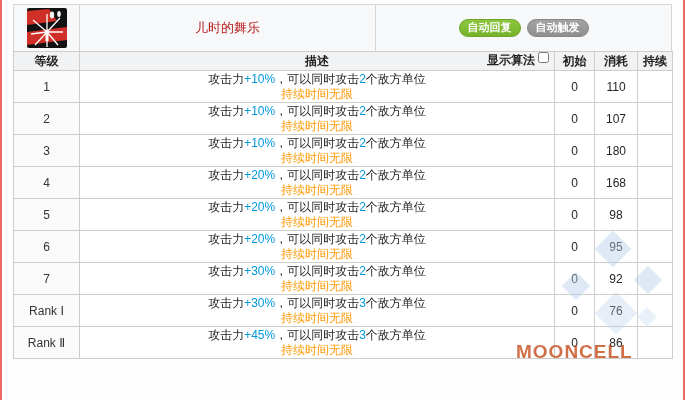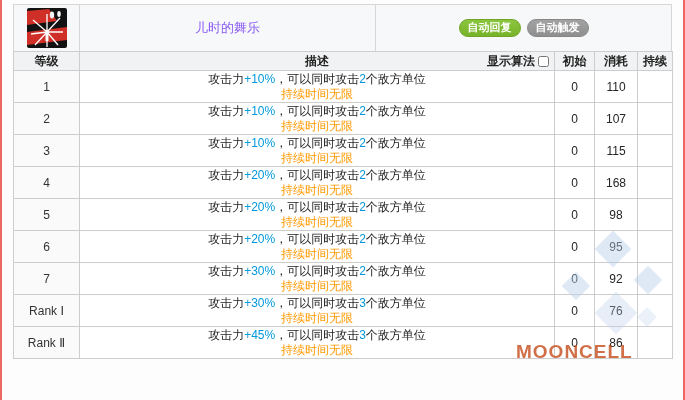--- a/index.html
+++ b/index.html
@@ -16,21 +16,21 @@
   .content{position:absolute;left:13px;top:4px;width:659px;}
 
   
   .skill-head{
     display:flex;height:48px;box-sizing:border-box;
     border:1px solid #d6d6d6;background:#f7f8f9;
   }
   .skill-head .cell{box-sizing:border-box;border-right:1px solid #d6d6d6;display:flex;align-items:center;justify-content:center;}
   .skill-head .cell:last-child{border-right:none;}
   .icon-cell{width:66px;}
-  .name-cell{width:296px;font-size:13px;color:#8b5cf6;}
+  .name-cell{width:296px;font-size:13px;color:#b91c1c;}
   .badge-cell{flex:1;}
   .skill-icon{width:40px;height:40px;display:block;border-radius:2px;}
   .badge{
     display:inline-block;margin:0 3px;padding:1px 8px 2px;border-radius:9px;
     font-size:11px;line-height:13px;color:#fff;font-weight:bold;text-align:center;
   }
   .badge-green{background:linear-gradient(var(--badge-green,#8cc63e),var(--badge-green-d,#76b22a));border:1px solid #6ea526;}
   .badge-gray{background:linear-gradient(var(--badge-gray,#a3a3a3),#8f8f8f);border:1px solid #868686;}
 
   
@@ -48,21 +48,21 @@
   .skill-table tbody tr{height:32px;}
   .col-level{width:66px;}
   .col-desc{width:475px;}
   .col-init{width:40px;}
   .col-cost{width:43px;}
   .col-dur{width:35px;}
   .skill-table td.lvl{background:#fafafa;color:#333;}
   .skill-table td{background:#ffffff;}
   .desc-head{position:relative;}
   .formula-box{
-    position:absolute;right:5px;top:0;height:100%;display:flex;align-items:center;gap:3px;
+    position:absolute;right:5px;top:0;height:100%;display:flex;align-items:flex-start;gap:3px;
     font-weight:bold;font-size:12px;
   }
   .formula-box input{width:11px;height:11px;margin:0;}
   .desc-line1{line-height:15px;padding-top:1px;}
   .desc-line2{line-height:15px;color:var(--dur-orange,#ff9900);}
   .buff{color:var(--buff-blue,#0098dc);}
 
   
   .watermark{position:absolute;left:0;top:0;width:685px;height:400px;pointer-events:none;z-index:5;}
   .wm-diamond{position:absolute;background:#b9cfe8;opacity:.45;transform:rotate(45deg);}
@@ -162,21 +162,21 @@
   </tr>
         <tr>
     <td class="lvl">3</td>
     <td>
       <div class="desc-line1">
         <span>攻击力</span><span class="buff">+10%</span><span>，可以同时攻击</span><span class="buff">2</span><span>个敌方单位</span>
       </div>
       <div class="desc-line2">持续时间无限</div>
     </td>
     <td>0</td>
-    <td>115</td>
+    <td>180</td>
     <td></td>
   </tr>
         <tr>
     <td class="lvl">4</td>
     <td>
       <div class="desc-line1">
         <span>攻击力</span><span class="buff">+20%</span><span>，可以同时攻击</span><span class="buff">2</span><span>个敌方单位</span>
       </div>
       <div class="desc-line2">持续时间无限</div>
     </td>

